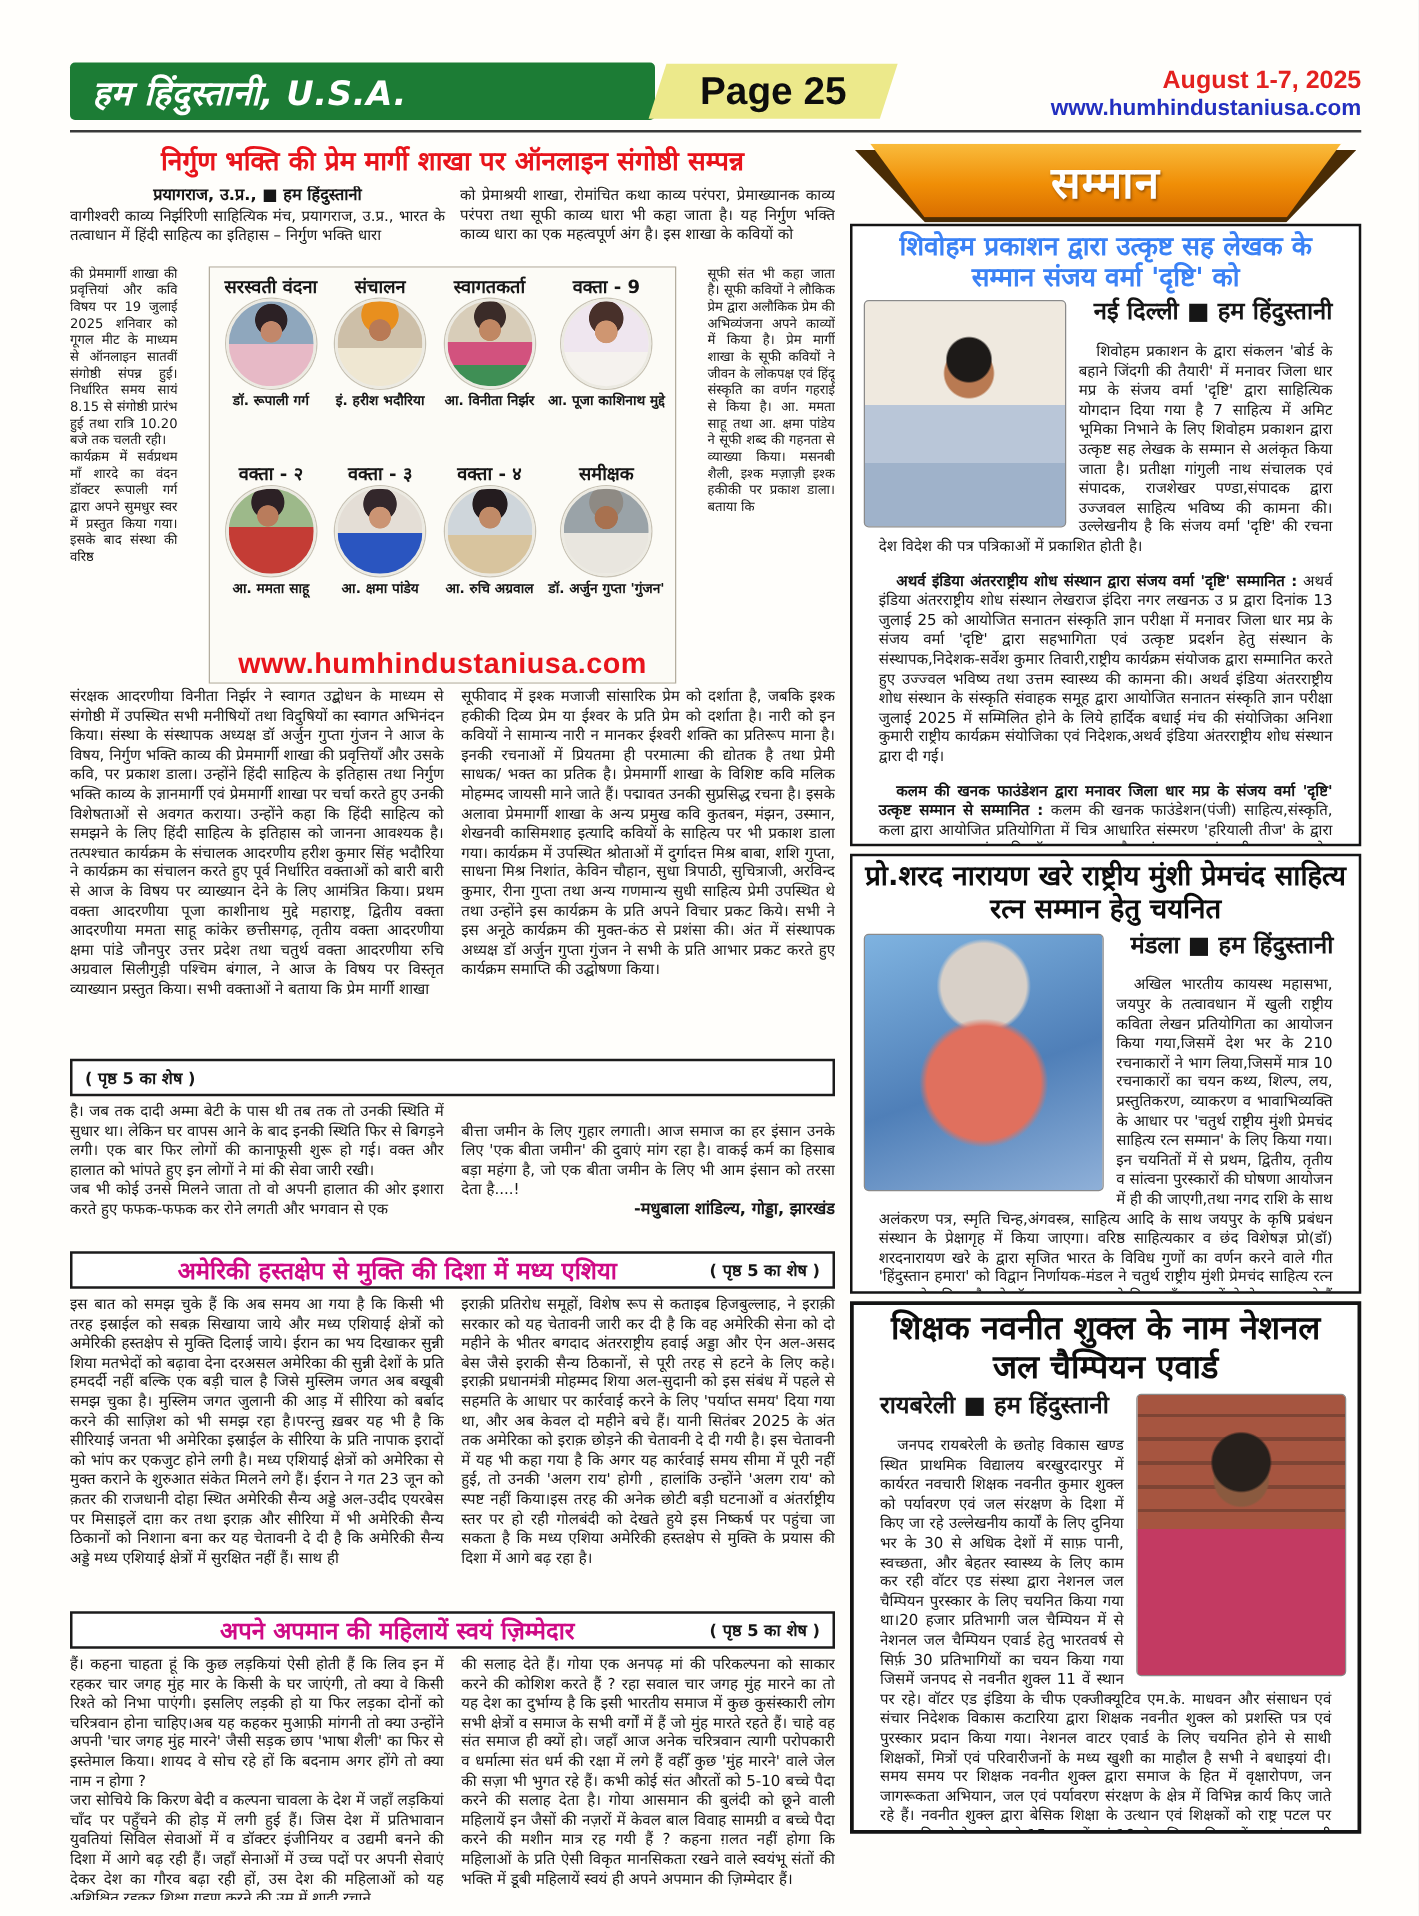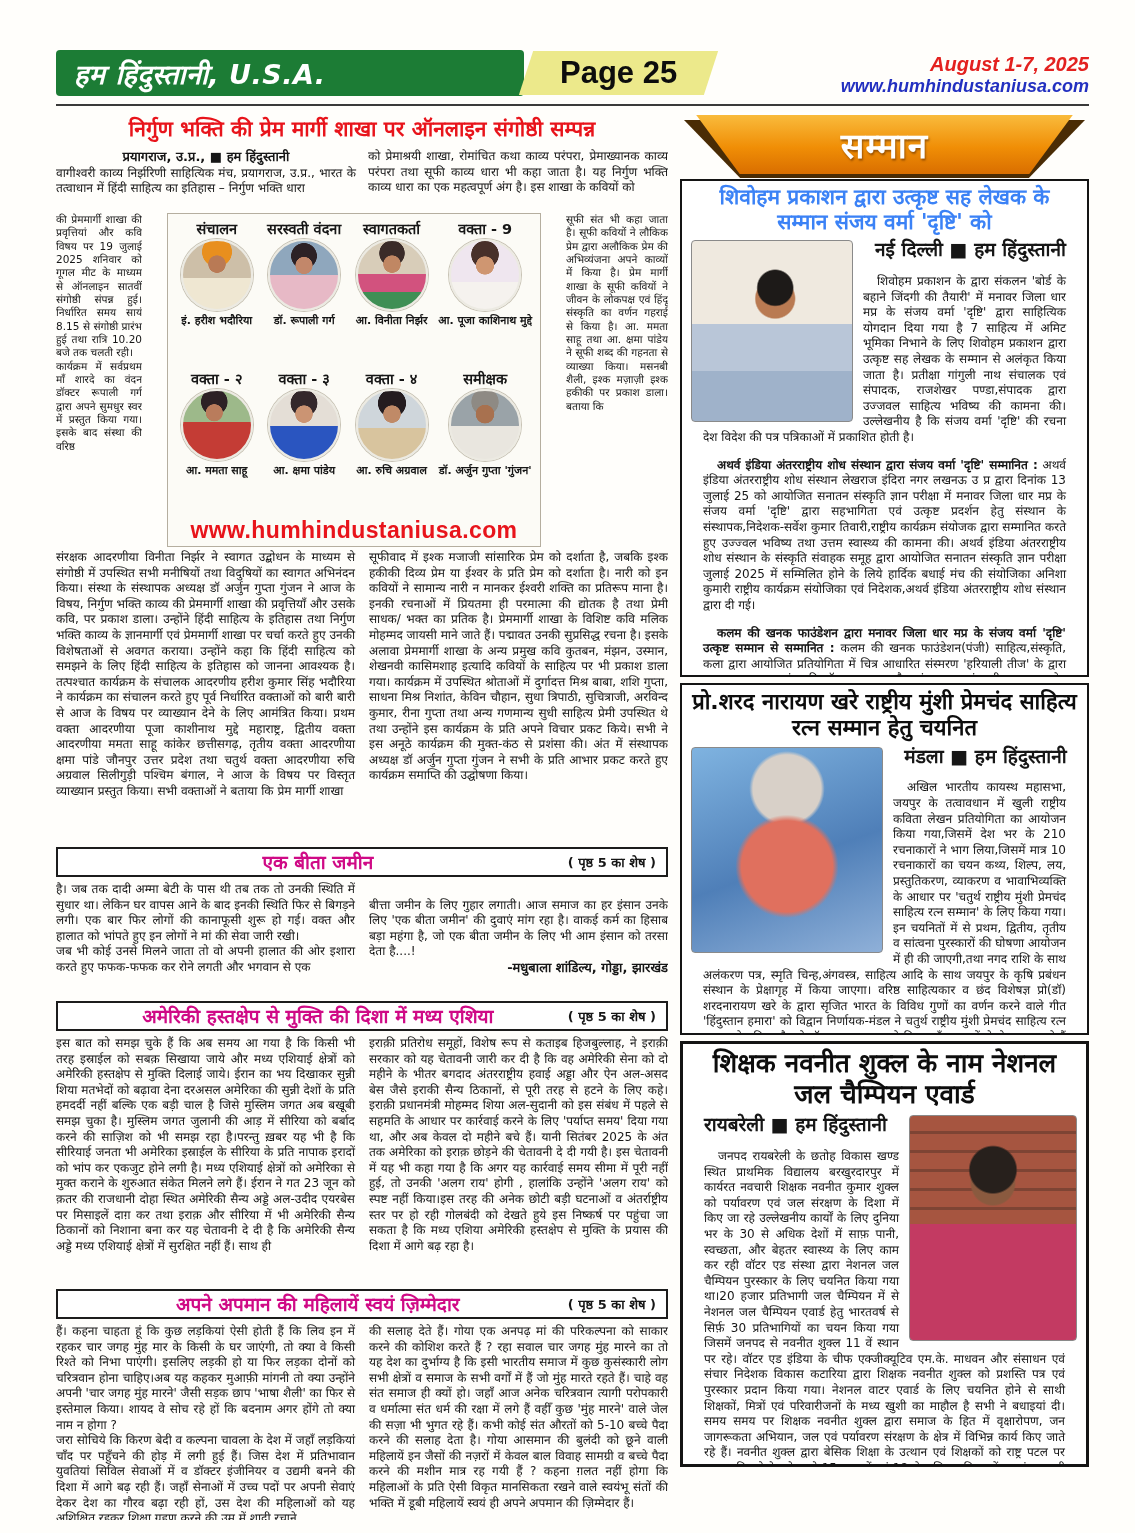--- a/index.html
+++ b/index.html
@@ -14,21 +14,21 @@
   .masthead {
     background:#1c7c35; color:#fff; width:468px; height:46px; border-radius:4px;
     display:flex; align-items:center; padding:0 18px;
     font-size:27px; font-weight:bold; font-style:italic; letter-spacing:0.5px;
   }
   .pagebox {
     background:#ece98b; height:44px; margin-left:2px; padding:0 34px;
     transform:skewX(-18deg); display:flex; align-items:center; margin-top:1px;
   }
   .pagebox span { transform:skewX(18deg); font-family:"Liberation Sans", sans-serif; font-size:31px; font-weight:bold; color:#0d0d0d; }
-  .header-right { margin-left:auto; text-align:right; line-height:1.2; padding-top:2px;font-style:italic; }
+  .header-right { margin-left:auto; text-align:right; line-height:1.2; padding-top:2px; }
   .date { color:#e3211f; font-weight:bold; font-size:20px; font-family:"Liberation Sans", sans-serif; }
   .site { color:#2330c0; font-weight:bold; font-size:18px; font-family:"Liberation Sans", sans-serif; }
   .header-rule { border-bottom:2px solid #3a3a3a; margin:2px 0 6px; }
 
   
   .main { display:flex; gap:12px; }
   .left-col { width:612px; flex:none; }
   .right-col { flex:1; min-width:0; }
 
   
@@ -129,30 +129,30 @@
         <div>को प्रेमाश्रयी शाखा, रोमांचित कथा काव्य परंपरा, प्रेमाख्यानक काव्य परंपरा तथा सूफी काव्य धारा भी कहा जाता है। यह निर्गुण भक्ति काव्य धारा का एक महत्वपूर्ण अंग है। इस शाखा के कवियों को</div>
       </div>
 
       <div class="middle-zone">
         <div class="strip strip-left" style="white-space:pre-line">की प्रेममार्गी शाखा की प्रवृत्तियां और कवि विषय पर 19 जुलाई 2025 शनिवार को गूगल मीट के माध्यम से ऑनलाइन सातवीं संगोष्ठी संपन्न हुई। निर्धारित समय सायं 8.15 से संगोष्ठी प्रारंभ हुई तथा रात्रि 10.20 बजे तक चलती रही।
 कार्यक्रम में सर्वप्रथम माँ शारदे का वंदन डॉक्टर रूपाली गर्ग द्वारा अपने सुमधुर स्वर में प्रस्तुत किया गया। इसके बाद संस्था की वरिष्ठ</div>
 
         <div class="grid-box">
           <div class="pgrid">
             <div class="cell">
+              <div class="role">सरस्वती वंदना</div>
+              <div class="avatar av2"></div>
+              <div class="pname">डॉ. रूपाली गर्ग</div>
+            </div>
+            <div class="cell">
               <div class="role">संचालन</div>
               <div class="avatar av1"></div>
               <div class="pname">इं. हरीश भदौरिया</div>
             </div>
             <div class="cell">
-              <div class="role">सरस्वती वंदना</div>
-              <div class="avatar av2"></div>
-              <div class="pname">डॉ. रूपाली गर्ग</div>
-            </div>
-            <div class="cell">
               <div class="role">स्वागतकर्ता</div>
               <div class="avatar av3"></div>
               <div class="pname">आ. विनीता निर्झर</div>
             </div>
             <div class="cell">
               <div class="role">वक्ता - 9</div>
               <div class="avatar av4"></div>
               <div class="pname">आ. पूजा काशिनाथ मुद्दे</div>
             </div>
             <div class="cell">
@@ -181,21 +181,20 @@
 
         <div class="strip strip-right">सूफी संत भी कहा जाता है। सूफी कवियों ने लौकिक प्रेम द्वारा अलौकिक प्रेम की अभिव्यंजना अपने काव्यों में किया है। प्रेम मार्गी शाखा के सूफी कवियों ने जीवन के लोकपक्ष एवं हिंदू संस्कृति का वर्णन गहराई से किया है। आ. ममता साहू तथा आ. क्षमा पांडेय ने सूफी शब्द की गहनता से व्याख्या किया। मसनबी शैली, इश्क मज़ाज़ी इश्क हकीकी पर प्रकाश डाला। बताया कि</div>
       </div>
 
       <div class="body-row">
         <div>संरक्षक आदरणीया विनीता निर्झर ने स्वागत उद्बोधन के माध्यम से संगोष्ठी में उपस्थित सभी मनीषियों तथा विदुषियों का स्वागत अभिनंदन किया। संस्था के संस्थापक अध्यक्ष डॉ अर्जुन गुप्ता गुंजन ने आज के विषय, निर्गुण भक्ति काव्य की प्रेममार्गी शाखा की प्रवृत्तियाँ और उसके कवि, पर प्रकाश डाला। उन्होंने हिंदी साहित्य के इतिहास तथा निर्गुण भक्ति काव्य के ज्ञानमार्गी एवं प्रेममार्गी शाखा पर चर्चा करते हुए उनकी विशेषताओं से अवगत कराया। उन्होंने कहा कि हिंदी साहित्य को समझने के लिए हिंदी साहित्य के इतिहास को जानना आवश्यक है। तत्पश्चात कार्यक्रम के संचालक आदरणीय हरीश कुमार सिंह भदौरिया ने कार्यक्रम का संचालन करते हुए पूर्व निर्धारित वक्ताओं को बारी बारी से आज के विषय पर व्याख्यान देने के लिए आमंत्रित किया। प्रथम वक्ता आदरणीया पूजा काशीनाथ मुद्दे महाराष्ट्र, द्वितीय वक्ता आदरणीया ममता साहू कांकेर छत्तीसगढ़, तृतीय वक्ता आदरणीया क्षमा पांडे जौनपुर उत्तर प्रदेश तथा चतुर्थ वक्ता आदरणीया रुचि अग्रवाल सिलीगुड़ी पश्चिम बंगाल, ने आज के विषय पर विस्तृत व्याख्यान प्रस्तुत किया। सभी वक्ताओं ने बताया कि प्रेम मार्गी शाखा</div>
         <div>सूफीवाद में इश्क मजाजी सांसारिक प्रेम को दर्शाता है, जबकि इश्क हकीकी दिव्य प्रेम या ईश्वर के प्रति प्रेम को दर्शाता है। नारी को इन कवियों ने सामान्य नारी न मानकर ईश्वरी शक्ति का प्रतिरूप माना है। इनकी रचनाओं में प्रियतमा ही परमात्मा की द्योतक है तथा प्रेमी साधक/ भक्त का प्रतिक है। प्रेममार्गी शाखा के विशिष्ट कवि मलिक मोहम्मद जायसी माने जाते हैं। पद्मावत उनकी सुप्रसिद्ध रचना है। इसके अलावा प्रेममार्गी शाखा के अन्य प्रमुख कवि कुतबन, मंझन, उस्मान, शेखनवी कासिमशाह इत्यादि कवियों के साहित्य पर भी प्रकाश डाला गया। कार्यक्रम में उपस्थित श्रोताओं में दुर्गादत्त मिश्र बाबा, शशि गुप्ता, साधना मिश्र निशांत, केविन चौहान, सुधा त्रिपाठी, सुचित्राजी, अरविन्द कुमार, रीना गुप्ता तथा अन्य गणमान्य सुधी साहित्य प्रेमी उपस्थित थे तथा उन्होंने इस कार्यक्रम के प्रति अपने विचार प्रकट किये। सभी ने इस अनूठे कार्यक्रम की मुक्त-कंठ से प्रशंसा की। अंत में संस्थापक अध्यक्ष डॉ अर्जुन गुप्ता गुंजन ने सभी के प्रति आभार प्रकट करते हुए कार्यक्रम समाप्ति की उद्घोषणा किया।</div>
       </div>
 
       <div class="sec-head">
-        <div class="sec-title">एक बीता जमीन</div>
         <div class="sec-cont">( पृष्ठ 5 का शेष )</div>
       </div>
       <div class="two-col ekbita-row">
         <div>है। जब तक दादी अम्मा बेटी के पास थी तब तक तो उनकी स्थिति में सुधार था। लेकिन घर वापस आने के बाद इनकी स्थिति फिर से बिगड़ने लगी। एक बार फिर लोगों की कानाफूसी शुरू हो गई। वक्त और हालात को भांपते हुए इन लोगों ने मां की सेवा जारी रखी।
 जब भी कोई उनसे मिलने जाता तो वो अपनी हालात की ओर इशारा करते हुए फफक-फफक कर रोने लगती और भगवान से एक</div>
         <div>
           <span>बीत्ता जमीन के लिए गुहार लगाती। आज समाज का हर इंसान उनके लिए 'एक बीता जमीन' की दुवाएं मांग रहा है। वाकई कर्म का हिसाब बड़ा महंगा है, जो एक बीता जमीन के लिए भी आम इंसान को तरसा देता है....!</span>
           <div class="signature">-मधुबाला शांडिल्य, गोड्डा, झारखंड</div>
           <div class="phone">7079966881</div>
         </div>

